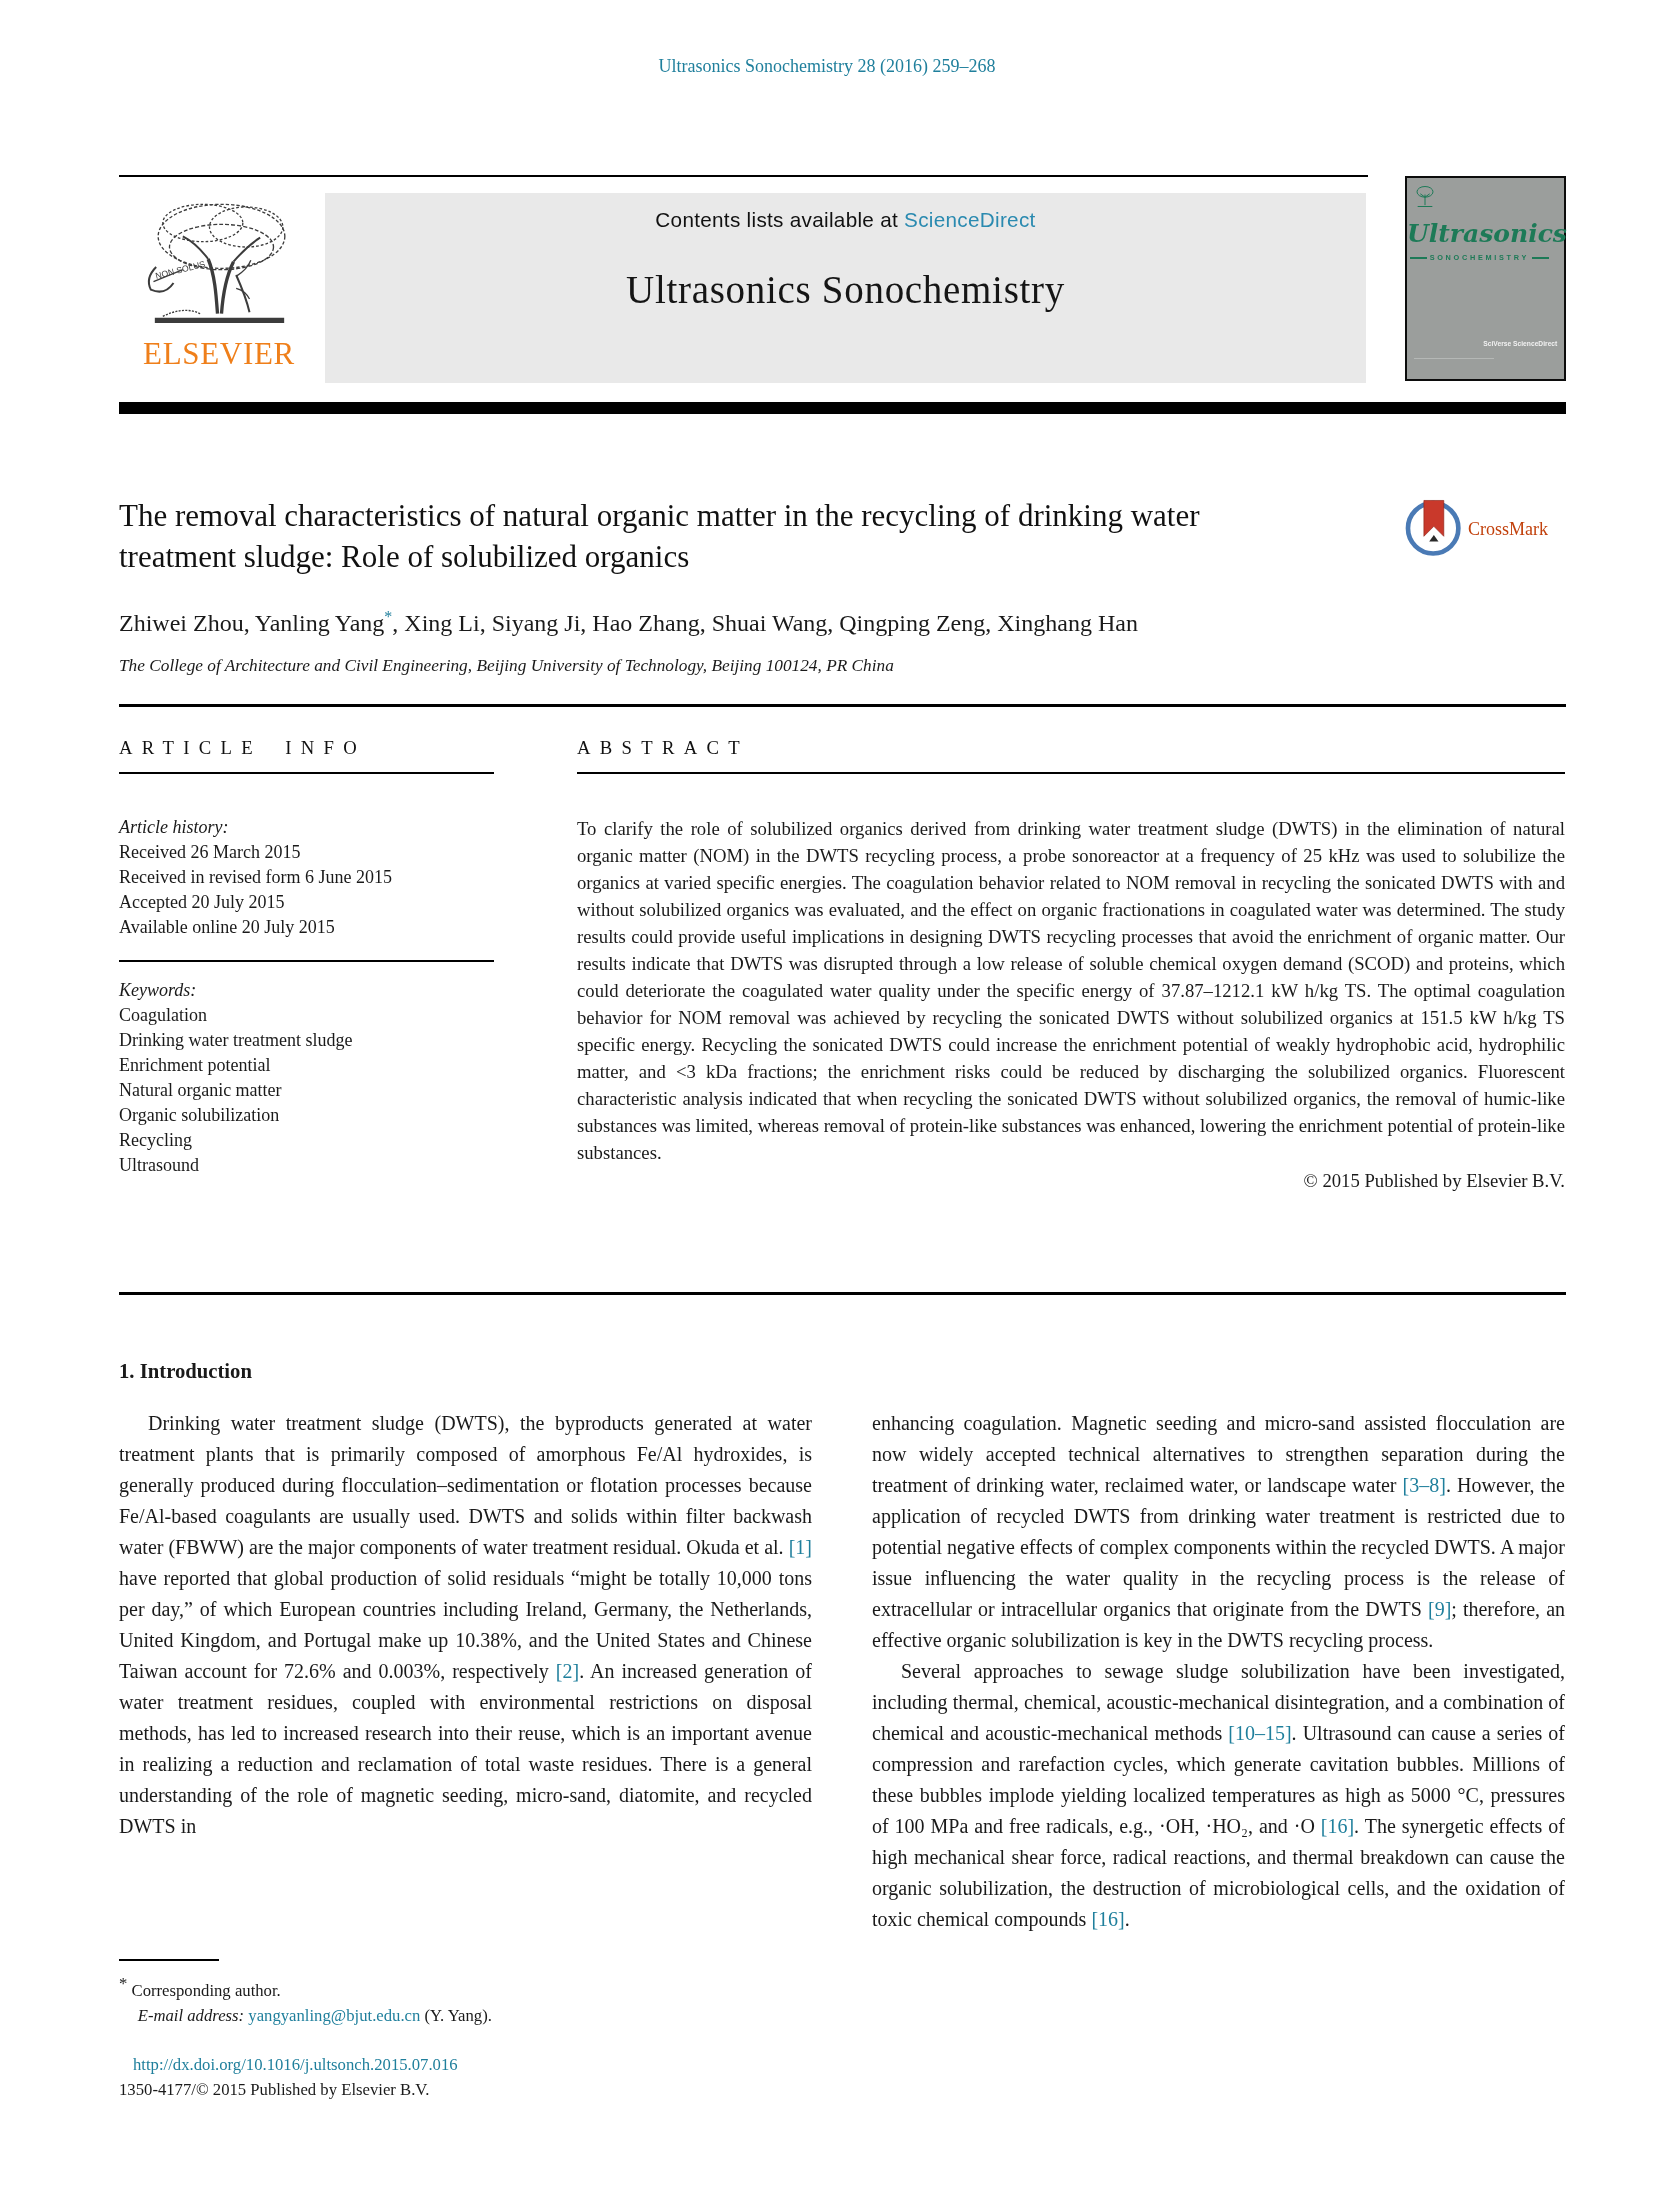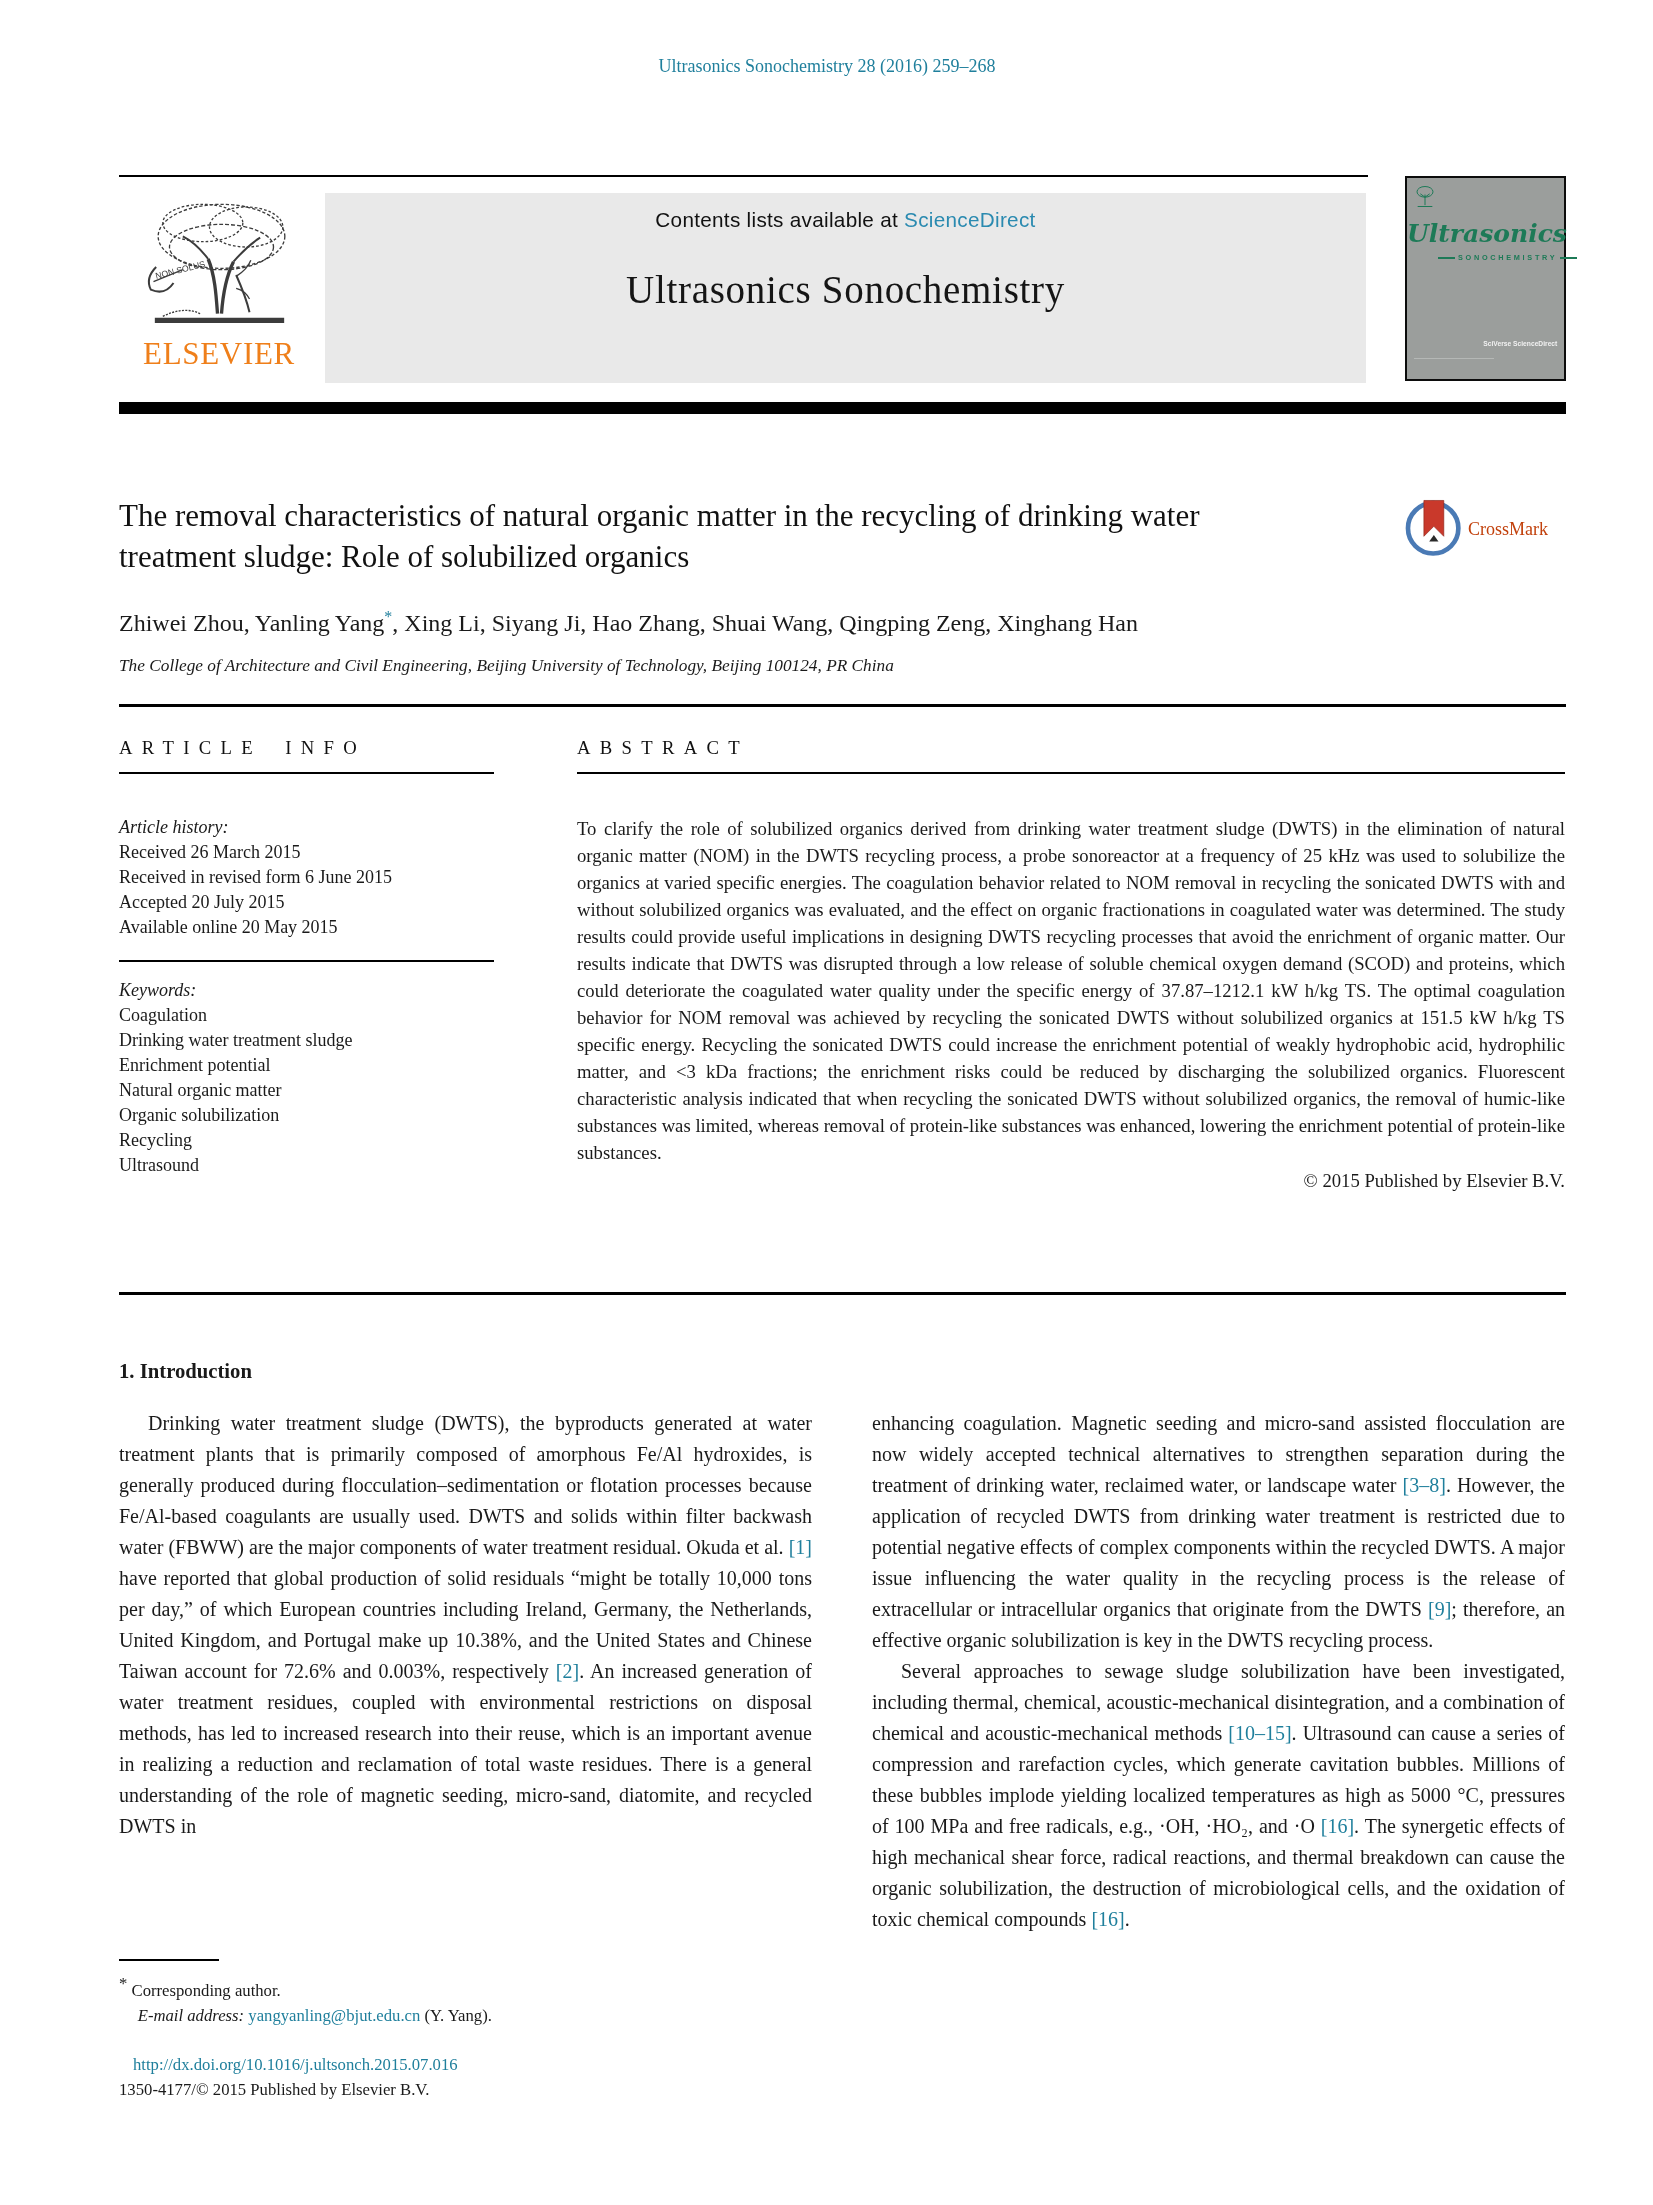--- a/index.html
+++ b/index.html
@@ -25,21 +25,21 @@
   .contents-line{margin-top:14.7px;font-family:"Liberation Sans",sans-serif;font-size:20.7px;letter-spacing:0.3px;color:#111;}
   .contents-line .sd{color:var(--sd-blue);}
   .banner-title{margin-top:35px;font-size:39px;letter-spacing:0.7px;color:#151515;}
   .homepage-line{margin-top:39px;font-family:"Liberation Sans",sans-serif;font-size:18.7px;letter-spacing:1.7px;color:#111;}
   .logo-block{left:119px;top:195px;width:200px;height:189px;text-align:center;}
   .logo-block svg{display:block;margin:0 auto;}
   .elsevier-word{font-size:31px;letter-spacing:0.7px;color:var(--orange);font-weight:500;margin-top:1.3px;}
   .cover{left:1405px;top:176px;width:161px;height:205px;background:#9b9e9c;border:2.7px solid #0c0c0c;}
   .cover-tree{position:absolute;left:8px;top:6.7px;}
   .cover-script{position:absolute;left:0;top:41px;width:100%;text-align:left;font-style:italic;font-weight:bold;font-size:25px;color:var(--green);font-family:"DejaVu Serif",serif;}
-  .cover-sub{position:absolute;left:16px;top:75px;width:100%;text-align:right;font-family:"Liberation Sans",sans-serif;font-size:7.3px;font-weight:bold;letter-spacing:2.7px;color:var(--green);}
+  .cover-sub{position:absolute;left:0;top:75px;width:100%;text-align:left;font-family:"Liberation Sans",sans-serif;font-size:7.3px;font-weight:bold;letter-spacing:2.7px;color:var(--green);}
   .cover-sub:before,.cover-sub:after{content:"";display:inline-block;width:17.3px;height:1.3px;background:var(--green);vertical-align:middle;margin:0 2.7px;}
   .cover-brand{position:absolute;right:6.7px;bottom:32px;font-family:"Liberation Sans",sans-serif;font-size:6.7px;font-weight:bold;color:#f2f2f2;}
   .cover-microtext{position:absolute;left:6.7px;bottom:20px;width:80px;height:1.3px;background:#b5b8b6;}
   .header-bar{left:119px;top:402px;width:1447px;height:12px;background:#000;}
   
   .title{left:119px;top:495px;width:1187px;font-size:31px;line-height:41px;color:#111;}
   .crossmark{left:1404px;top:495px;width:167px;height:73px;cursor:pointer;}
   .crossmark-label{position:absolute;left:64px;top:24px;font-size:18px;color:#c2410c;}
   .authors{left:119px;top:608px;width:1447px;font-size:24px;}
   .authors sup{color:var(--teal);font-size:16px;}
@@ -145,21 +145,21 @@
   <div class="abs rule" style="left:119px;top:704px;width:1447px;height:2.7px;"></div>
 
   <div class="abs info-col">
     <div class="heading-caps">ARTICLE INFO</div>
     <div class="rule" style="position:absolute;left:0;top:35px;width:375px;height:2px;"></div>
     <div class="info-text info-history">
       <div class="italic">Article history:</div>
       <div>Received 26 March 2015</div>
       <div>Received in revised form 6 June 2015</div>
       <div>Accepted 20 July 2015</div>
-      <div>Available online 20 May 2015</div>
+      <div>Available online 20 July 2015</div>
     </div>
     <div class="rule" style="position:relative;margin-top:20px;width:375px;height:2px;"></div>
     <div class="info-text" style="margin-top:16px;">
       <div class="italic">Keywords:</div>
       <div>Coagulation</div>
       <div>Drinking water treatment sludge</div>
       <div>Enrichment potential</div>
       <div>Natural organic matter</div>
       <div>Organic solubilization</div>
       <div>Recycling</div>

